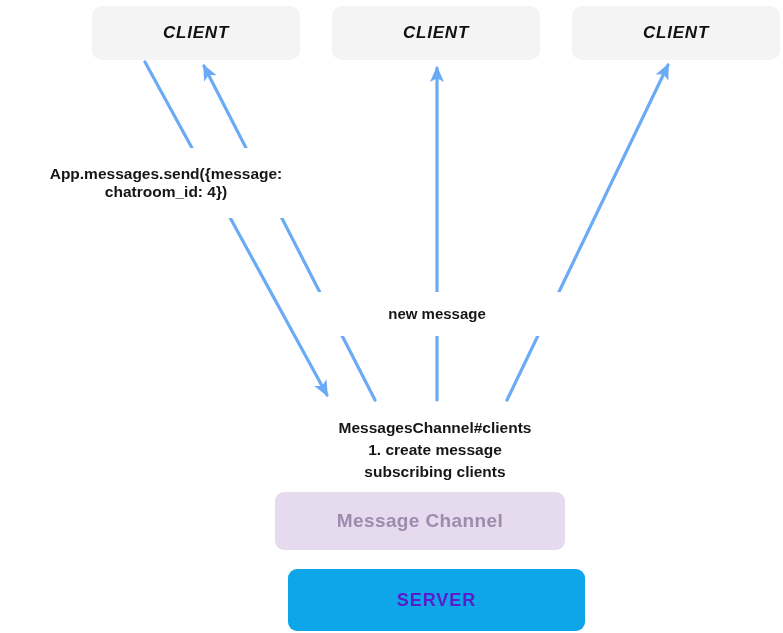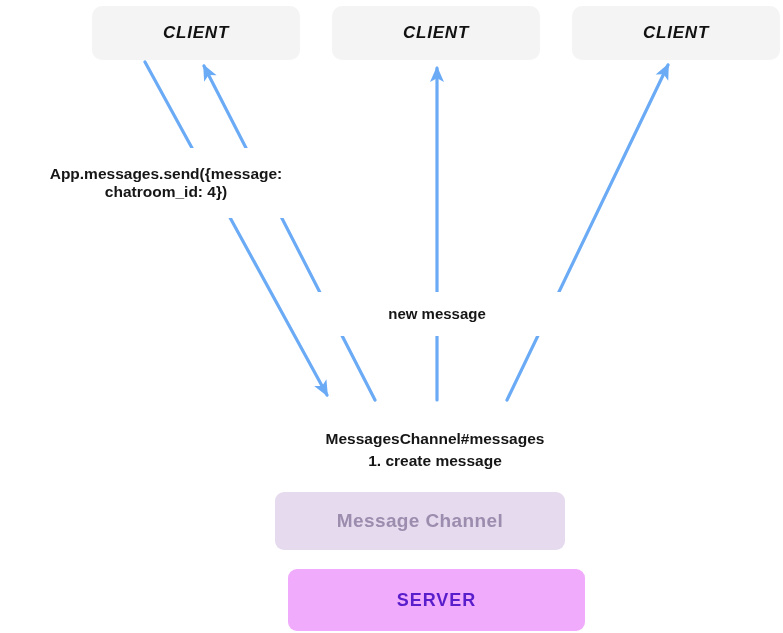--- a/index.html
+++ b/index.html
@@ -54,21 +54,21 @@
     font-size: 19px;
     font-weight: bold;
     letter-spacing: 0.4px;
     border-radius: 9px;
   }
   .server-box {
     left: 288px;
     top: 569px;
     width: 297px;
     height: 62px;
-    background: #f0abfc;
+    background: #0ea5e9;
     color: #5a1dcb;
     font-size: 18px;
     font-weight: bold;
     letter-spacing: 1px;
     border-radius: 9px;
   }
   .label {
     position: absolute;
     z-index: 2;
     background: #ffffff;
@@ -138,22 +138,23 @@
   <div class="label code-label">
     <div>App.messages.send({message:</div>
     <div>chatroom_id: 4})</div>
   </div>
 
   <div class="label new-message-label">
     <div>new message</div>
   </div>
 
   <div class="label channel-note-label">
-    <div>MessagesChannel#messages</div>
+    <div>MessagesChannel#clients</div>
     <div>1. create message</div>
+    <div>subscribing clients</div>
   </div>
 
   <div class="node channel-box">
     <span>Message Channel</span>
   </div>
 
   <div class="node server-box">
     <span>SERVER</span>
   </div>
 

